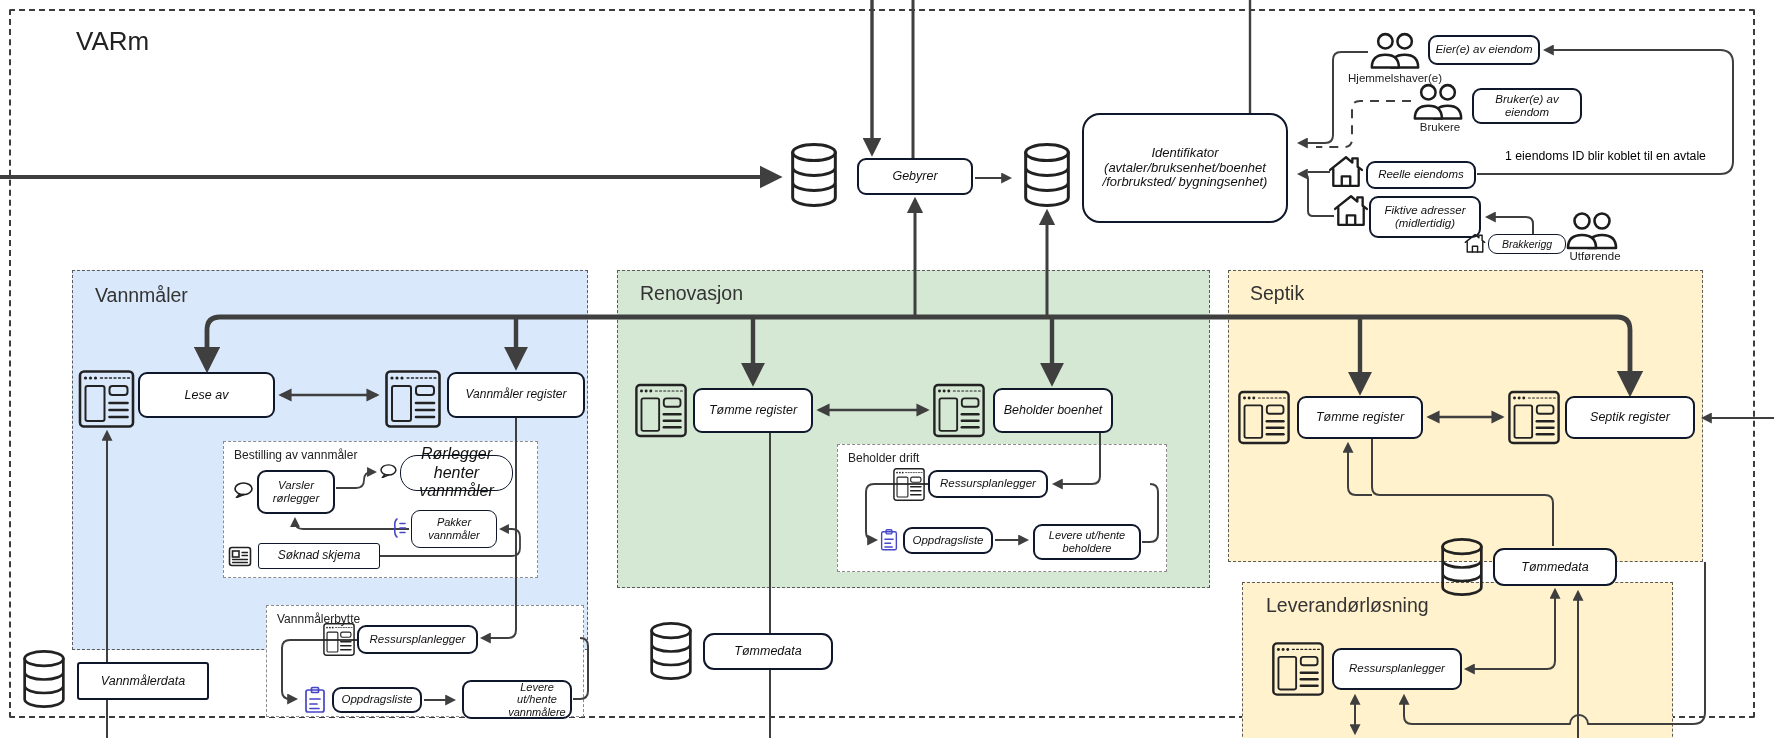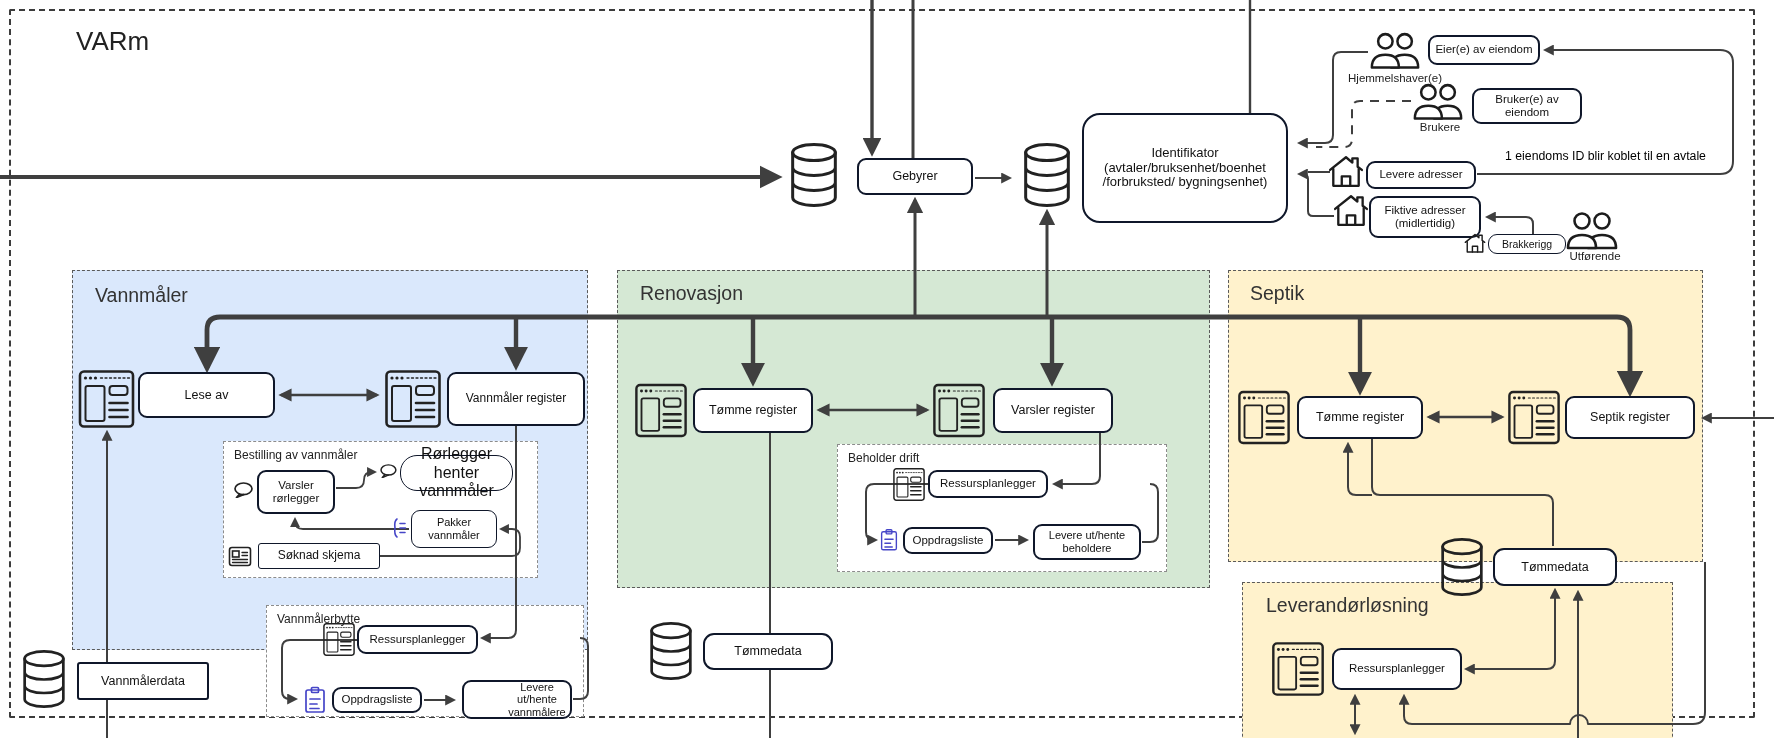--- a/index.html
+++ b/index.html
@@ -7,21 +7,21 @@
           font-family:"Liberation Sans","DejaVu Sans",sans-serif;color:#111;}
   .abs{position:absolute;box-sizing:border-box;}
   .varm-border{border:2.5px dashed #3c3c3c;border-radius:2px;z-index:0;}
   .sec{border:1.8px dashed #5a5a5a;z-index:1;}
   .subbox{background:#fff;border:1.4px dashed #8c8c8c;z-index:1;}
   .subtitle{position:absolute;left:10px;top:6px;font-size:12px;color:#222;}
   .sec-title{font-size:19.5px;color:#333;z-index:3;}
   .diagram-title{font-size:26px;color:#222;z-index:3;}
   .node{background:#fff;border:2px solid #0f172a;border-radius:9px;display:flex;
         align-items:center;justify-content:center;text-align:center;font-size:12.5px;
-        line-height:1.15;z-index:3;padding:2px 4px;}
+        line-height:1.15;z-index:3;padding:2px 4px;font-style:italic;}
   .bold{border-width:2.6px;}
   .thin{border-width:1.6px;}
   .sm{font-size:11.5px;}
   .tiny{font-size:10.5px;border-radius:5px;}
   .lbl{font-size:11.5px;color:#222;text-align:center;z-index:3;}
   .note{font-size:12.3px;color:#000000;z-index:3;}
   svg.icon{position:absolute;z-index:3;overflow:visible;}
   #wires{position:absolute;left:0;top:0;z-index:2;}
 </style>
 </head>
@@ -194,21 +194,21 @@
 
   <svg class="icon" style="left:1411px;top:83px;" width="54" height="38">
       <use href="#sym-people"></use>
     </svg>
   <div class="abs lbl" style="left:1380px;top:121px;width:120px;">Brukere</div>
   <div class="abs node bold sm" style="left:1472px;top:88px;width:110px;height:36px;">Bruker(e) av eiendom</div>
 
   <svg class="icon" style="left:1328px;top:154px;" width="36" height="34">
       <use href="#sym-house"></use>
     </svg>
-  <div class="abs node bold sm" style="left:1366px;top:161px;width:110px;height:28px;">Levere adresser</div>
+  <div class="abs node bold sm" style="left:1366px;top:161px;width:110px;height:28px;">Reelle eiendoms</div>
   <div class="abs note" style="left:1505px;top:149px;width:230px;">1 eiendoms ID blir koblet til en avtale</div>
 
   <svg class="icon" style="left:1333px;top:193px;" width="36" height="34">
       <use href="#sym-house"></use>
     </svg>
   <div class="abs node bold sm" style="left:1369px;top:196px;width:112px;height:42px;">Fiktive adresser (midlertidig)</div>
 
   <svg class="icon" style="left:1464px;top:232px;" width="22" height="22">
       <use href="#sym-house"></use>
     </svg>
@@ -218,21 +218,21 @@
     </svg>
   <div class="abs lbl" style="left:1540px;top:250px;width:110px;">Utførende</div>
 
   <svg class="icon" style="left:78px;top:370px;" width="57" height="58">
       <use href="#sym-browser"></use>
     </svg>
   <div class="abs node" style="left:138px;top:372px;width:137px;height:46px;">Lese av</div>
   <svg class="icon" style="left:385px;top:370px;" width="56" height="58">
       <use href="#sym-browser"></use>
     </svg>
-  <div class="abs node" style="left:447px;top:372px;width:138px;height:54px;font-size:12px;">Vannmåler register</div>
+  <div class="abs node" style="left:447px;top:372px;width:138px;height:46px;font-size:12px;">Vannmåler register</div>
 
   <svg class="icon" style="left:233px;top:482px;" width="20" height="16">
       <use href="#sym-bubble"></use>
     </svg>
   <div class="abs node sm" style="left:257px;top:470px;width:78px;height:44px;">Varsler rørlegger</div>
   <svg class="icon" style="left:379px;top:464px;" width="18" height="14">
       <use href="#sym-bubble"></use>
     </svg>
   <div class="abs node thin sm" style="left:400px;top:455px;width:113px;height:36px;font-size:16px;border-radius:17px;">Rørlegger henter vannmåler</div>
   <svg class="icon" style="left:392px;top:517px;" width="15" height="22">
@@ -259,21 +259,21 @@
     </svg>
   <div class="abs node" style="left:77px;top:662px;width:132px;height:38px;border-radius:3px;">Vannmålerdata</div>
 
   <svg class="icon" style="left:635px;top:383px;" width="52" height="55">
       <use href="#sym-browser"></use>
     </svg>
   <div class="abs node" style="left:693px;top:388px;width:120px;height:45px;">Tømme register</div>
   <svg class="icon" style="left:933px;top:383px;" width="52" height="55">
       <use href="#sym-browser"></use>
     </svg>
-  <div class="abs node" style="left:993px;top:388px;width:120px;height:45px;">Varsler register</div>
+  <div class="abs node" style="left:993px;top:388px;width:120px;height:45px;">Beholder boenhet</div>
 
   <svg class="icon" style="left:893px;top:468px;" width="32" height="33">
       <use href="#sym-browser"></use>
     </svg>
   <div class="abs node bold sm" style="left:928px;top:470px;width:120px;height:28px;">Ressursplanlegger</div>
   <svg class="icon" style="left:880px;top:526px;" width="18" height="28">
       <use href="#sym-clip"></use>
     </svg>
   <div class="abs node bold sm" style="left:903px;top:527px;width:90px;height:27px;">Oppdragsliste</div>
   <div class="abs node bold sm" style="left:1033px;top:524px;width:108px;height:36px;font-size:11px;">Levere ut/hente beholdere</div>

